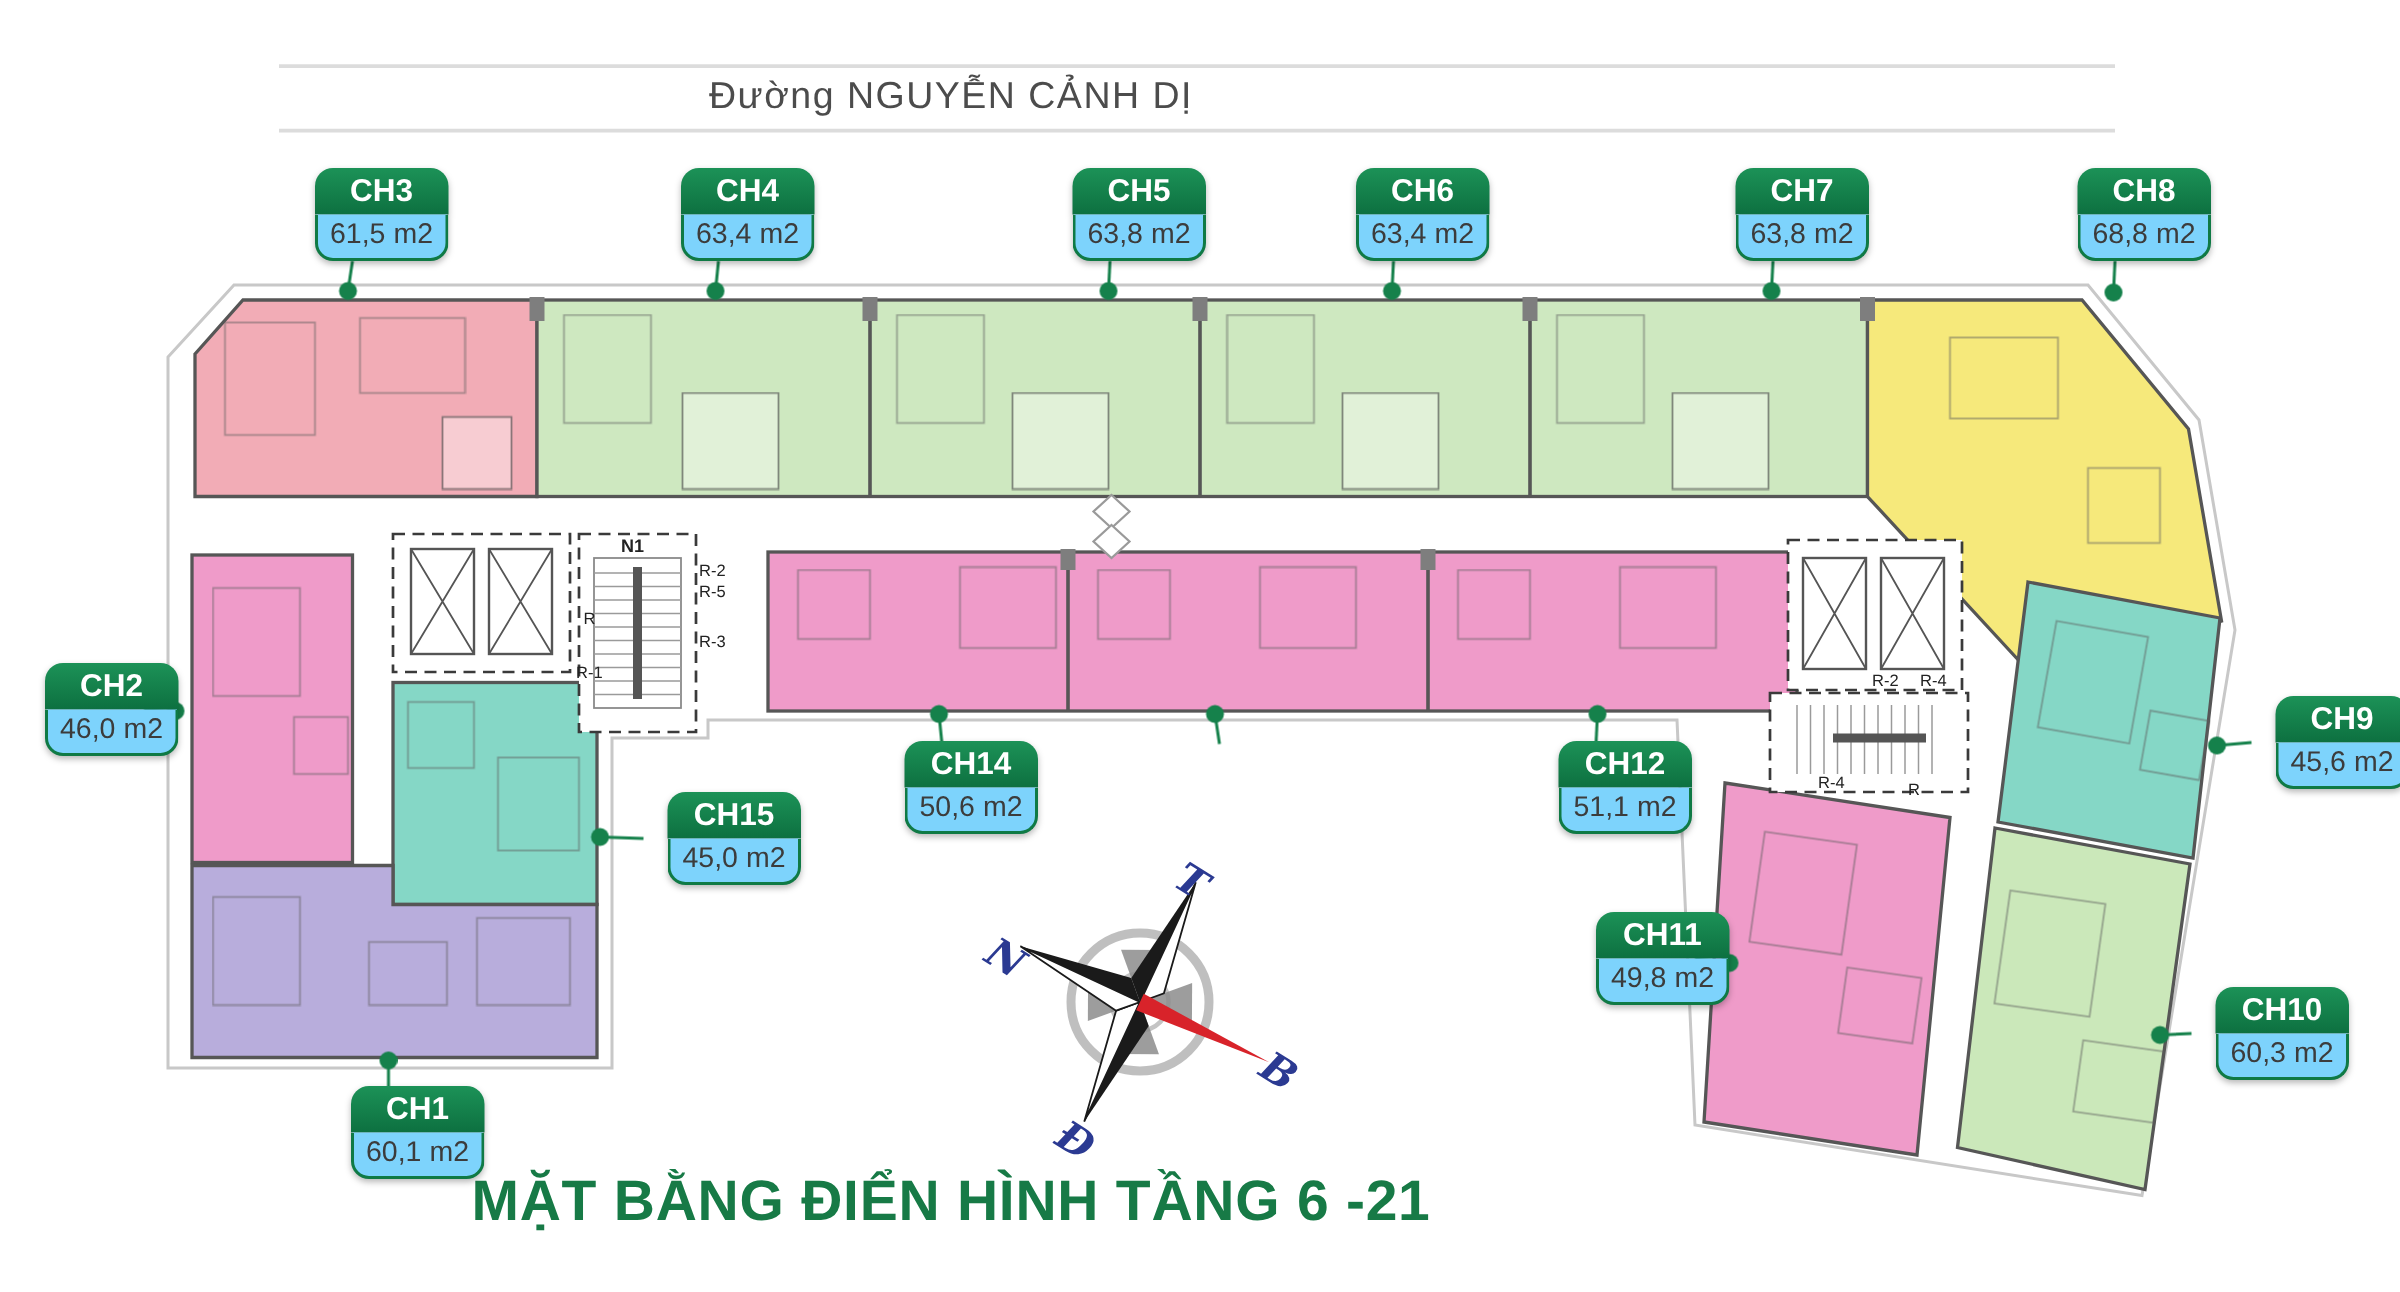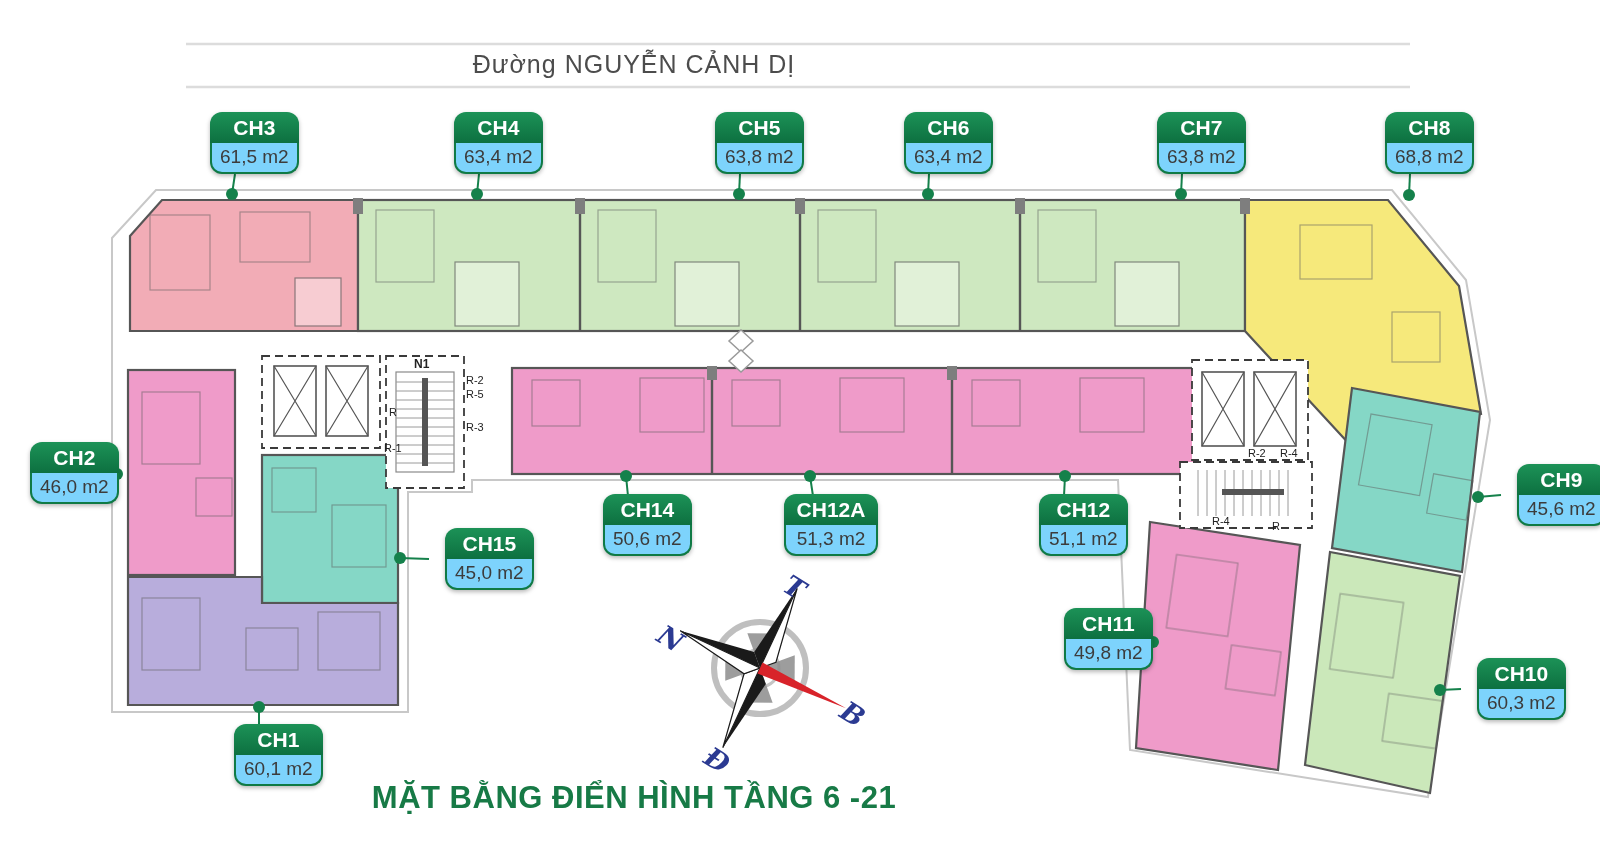--- a/index.html
+++ b/index.html
@@ -1,21 +1,21 @@
 <!DOCTYPE html>
 <html><head>
 <meta charset="utf-8">
 <style>
   html,body{margin:0;padding:0;background:#f3f3f3;}
   #stage{position:relative;width:1600px;height:861px;background:#ffffff;overflow:hidden;
          font-family:"Liberation Sans", sans-serif;}
   #plan-svg{position:absolute;left:0;top:0;z-index:1;}
   .overlay{position:absolute;left:0;top:0;width:1268px;z-index:2;text-align:center;}
   #street-name{top:50px;font-size:25px;font-weight:500;color:#4c4c4c;letter-spacing:1px;}
-  #plan-title{top:780px;font-size:31px;font-weight:bold;color:#177a46;letter-spacing:.5px;}
+  #plan-title{top:780px;font-size:38px;font-weight:bold;color:#177a46;letter-spacing:.5px;}
   #callout-layer{position:absolute;left:0;top:0;width:1600px;height:861px;z-index:3;pointer-events:none;margin-left:18px;}
   .callout{position:absolute;min-width:82px;text-align:center;
            filter:drop-shadow(0 2px 2px rgba(0,0,0,.28));}
   .callout-id{background:linear-gradient(180deg,#1c9257,#0d7040);color:#fff;font-weight:bold;
               font-size:21px;line-height:30px;border-radius:12px 12px 0 0;padding:1px 10px 0;}
   .callout-area{background:#7dd3fc;border:2px solid #0f7a45;border-top:none;
                 border-radius:0 0 12px 12px;color:#3c3c3c;font-size:19px;line-height:26px;padding:1px 8px 2px;}
   .svg-label{font-family:"Liberation Sans", sans-serif;fill:#222;}
   .compass-letter{font-family:"DejaVu Serif", serif;font-weight:bold;font-style:italic;fill:#2b3a92;font-size:27px;}
 </style>
@@ -238,24 +238,20 @@
       <div class="callout-area">46,0 m2</div>
     </div>
       <div class="callout" style="left: 427px; top: 528px; min-width: 86px;">
       <div class="callout-id">CH15</div>
       <div class="callout-area">45,0 m2</div>
     </div>
       <div class="callout" style="left: 585px; top: 494px; min-width: 86px;">
       <div class="callout-id">CH14</div>
       <div class="callout-area">50,6 m2</div>
     </div>
-      <div class="callout" style="left: 766px; top: 494px; min-width: 94px;">
-      <div class="callout-id">CH12A</div>
-      <div class="callout-area">51,3 m2</div>
-    </div>
       <div class="callout" style="left: 1021px; top: 494px; min-width: 86px;">
       <div class="callout-id">CH12</div>
       <div class="callout-area">51,1 m2</div>
     </div>
       <div class="callout" style="left: 1499px; top: 464px; min-width: 86px;">
       <div class="callout-id">CH9</div>
       <div class="callout-area">45,6 m2</div>
     </div>
       <div class="callout" style="left: 1046px; top: 608px; min-width: 86px;">
       <div class="callout-id">CH11</div>

